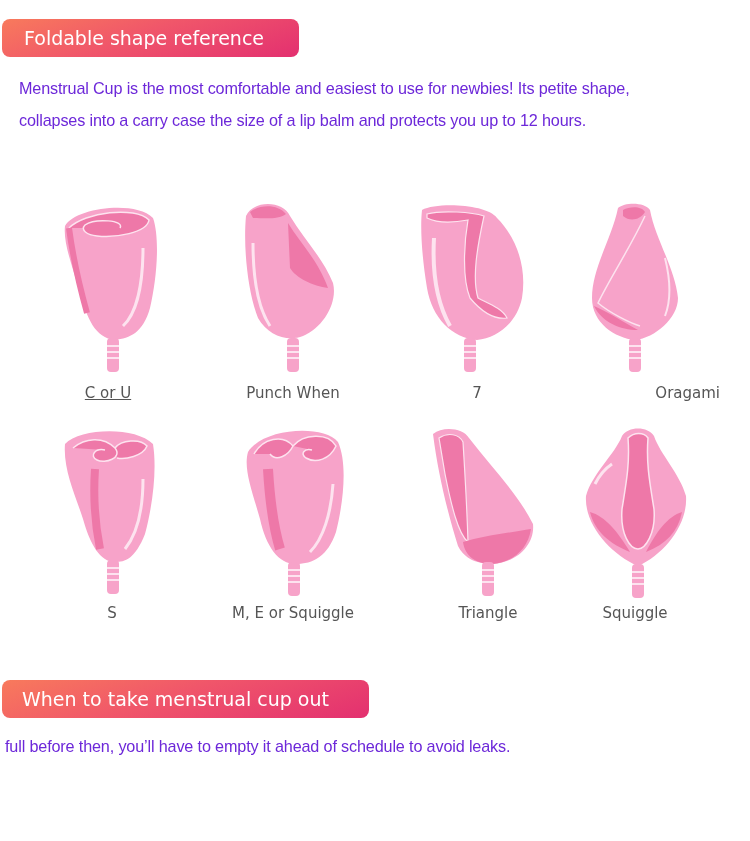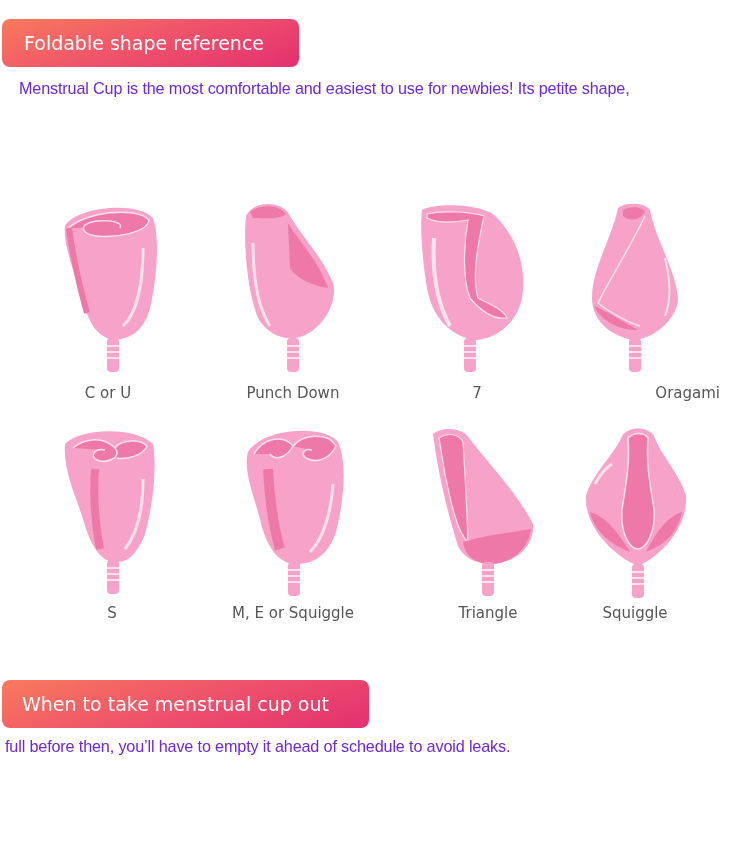--- a/index.html
+++ b/index.html
@@ -1,18 +1,18 @@
 <!DOCTYPE html>
 <html><head>
 <meta charset="utf-8">
 <style>
   html, body { margin:0; padding:0; background:#ffffff; }
   body { width:750px; height:841px; position:relative; overflow:hidden; font-family:"Liberation Sans", sans-serif; color:#222; }
   .banner {
-    position:absolute; left:2px; height:48px; border-radius:8px;
+    position:absolute; left:2px; height:38px; border-radius:8px;
     background: linear-gradient(160deg, #f87a5c 0%, #f0566a 45%, #e33070 100%);
     color:#fff; font-family:"DejaVu Sans", sans-serif; font-size:19px;
     display:flex; align-items:center; padding-left:22px; box-sizing:border-box;
   }
   .para {
     position:absolute; font-family:"Liberation Sans", sans-serif; font-size:16.2px; color:#6d28d9;
     line-height:32px; letter-spacing:-0.15px;
   }
   .para div { white-space:nowrap; }
   .cup-cell { position:absolute; width:170px; text-align:center; }
@@ -24,20 +24,21 @@
 </style>
 </head>
 <body>
 
 <div class="banner" style="top:19px; width:297px;">
   <span>Foldable shape reference</span>
 </div>
 
 <div class="para" style="left:19px; top:72px;">
   <div>Menstrual Cup is the most comfortable and easiest to use for newbies! Its petite shape,</div>
+  <div>collapses into a carry case the size of a lip balm and protects you up to 12 hours.</div>
 </div>
 
 <svg width="0" height="0" style="position:absolute">
   <defs>
     <g id="stem">
       <rect x="-6" y="0" width="12" height="34" rx="4" fill="#f7a3c9"></rect>
       <rect x="-6" y="7" width="12" height="2" fill="#fde3ef"></rect>
       <rect x="-6" y="13" width="12" height="2" fill="#fde3ef"></rect>
       <rect x="-6" y="19" width="12" height="2" fill="#fde3ef"></rect>
     </g>
@@ -46,32 +47,32 @@
 
 <div class="cup-cell" style="left:25px; top:198px;">
   <svg width="170" height="175" viewBox="0 0 170 175">
     <path d="M40 28 C50 10 110 2 128 20 C135 40 132 80 125 110 C118 135 105 140 90 142 C70 140 62 120 55 95 C48 70 38 45 40 28 Z" fill="#f7a3c9"></path>
     <path d="M44 30 C60 14 110 8 124 22 C122 35 90 40 72 38 C62 37 55 32 60 27 C70 20 100 22 95 30" fill="#ee78a8" stroke="#fde3ef" stroke-width="1.5"></path>
     <path d="M44 30 C48 60 55 90 62 115" stroke="#ee78a8" stroke-width="6" fill="none"></path>
     <path d="M118 50 C118 85 112 115 98 128" stroke="#fde3ef" stroke-width="3" fill="none"></path>
     <use href="#stem" x="88" y="140"></use>
   </svg>
 </div>
-<div class="cup-label" style="left:23px; top:384px;">C or U</div>
+<div class="cup-label" style="left:23px; top:384px;text-decoration:underline;">C or U</div>
 
 <div class="cup-cell" style="left:208px; top:198px;">
   <svg width="170" height="175" viewBox="0 0 170 175">
     <path d="M38 18 C45 2 75 2 82 18 C95 40 115 60 125 85 C130 105 115 130 95 138 C80 144 60 138 50 120 C40 95 35 50 38 18 Z" fill="#f7a3c9"></path>
     <path d="M42 14 C52 6 70 6 78 16 C70 22 55 20 45 20 Z" fill="#ee78a8"></path>
     <path d="M80 25 C92 45 110 62 120 90 C105 88 88 80 82 70 Z" fill="#ee78a8"></path>
     <path d="M45 45 C45 80 50 110 62 128" stroke="#fde3ef" stroke-width="3" fill="none"></path>
     <use href="#stem" x="85" y="140"></use>
   </svg>
 </div>
-<div class="cup-label" style="left:208px; top:384px;">Punch Down</div>
+<div class="cup-label" style="left:208px; top:384px;">Punch When</div>
 
 <div class="cup-cell" style="left:392px; top:198px;">
   <svg width="170" height="175" viewBox="0 0 170 175">
     <path d="M30 12 C45 4 95 6 105 20 C125 40 135 70 130 100 C125 125 105 140 85 142 C60 140 40 120 35 90 C30 60 28 30 30 12 Z" fill="#f7a3c9"></path>
     <path d="M35 16 C50 12 80 14 92 18 C85 50 80 80 86 100 C95 105 110 110 115 120 C100 122 88 112 78 100 C70 80 72 45 76 22 C60 25 45 25 35 20 Z" fill="#ee78a8" stroke="#fde3ef" stroke-width="1.2"></path>
     <path d="M42 40 C40 75 45 105 58 128" stroke="#fde3ef" stroke-width="4" fill="none"></path>
     <use href="#stem" x="78" y="140"></use>
   </svg>
 </div>
 <div class="cup-label" style="left:392px; top:384px;">7</div>

